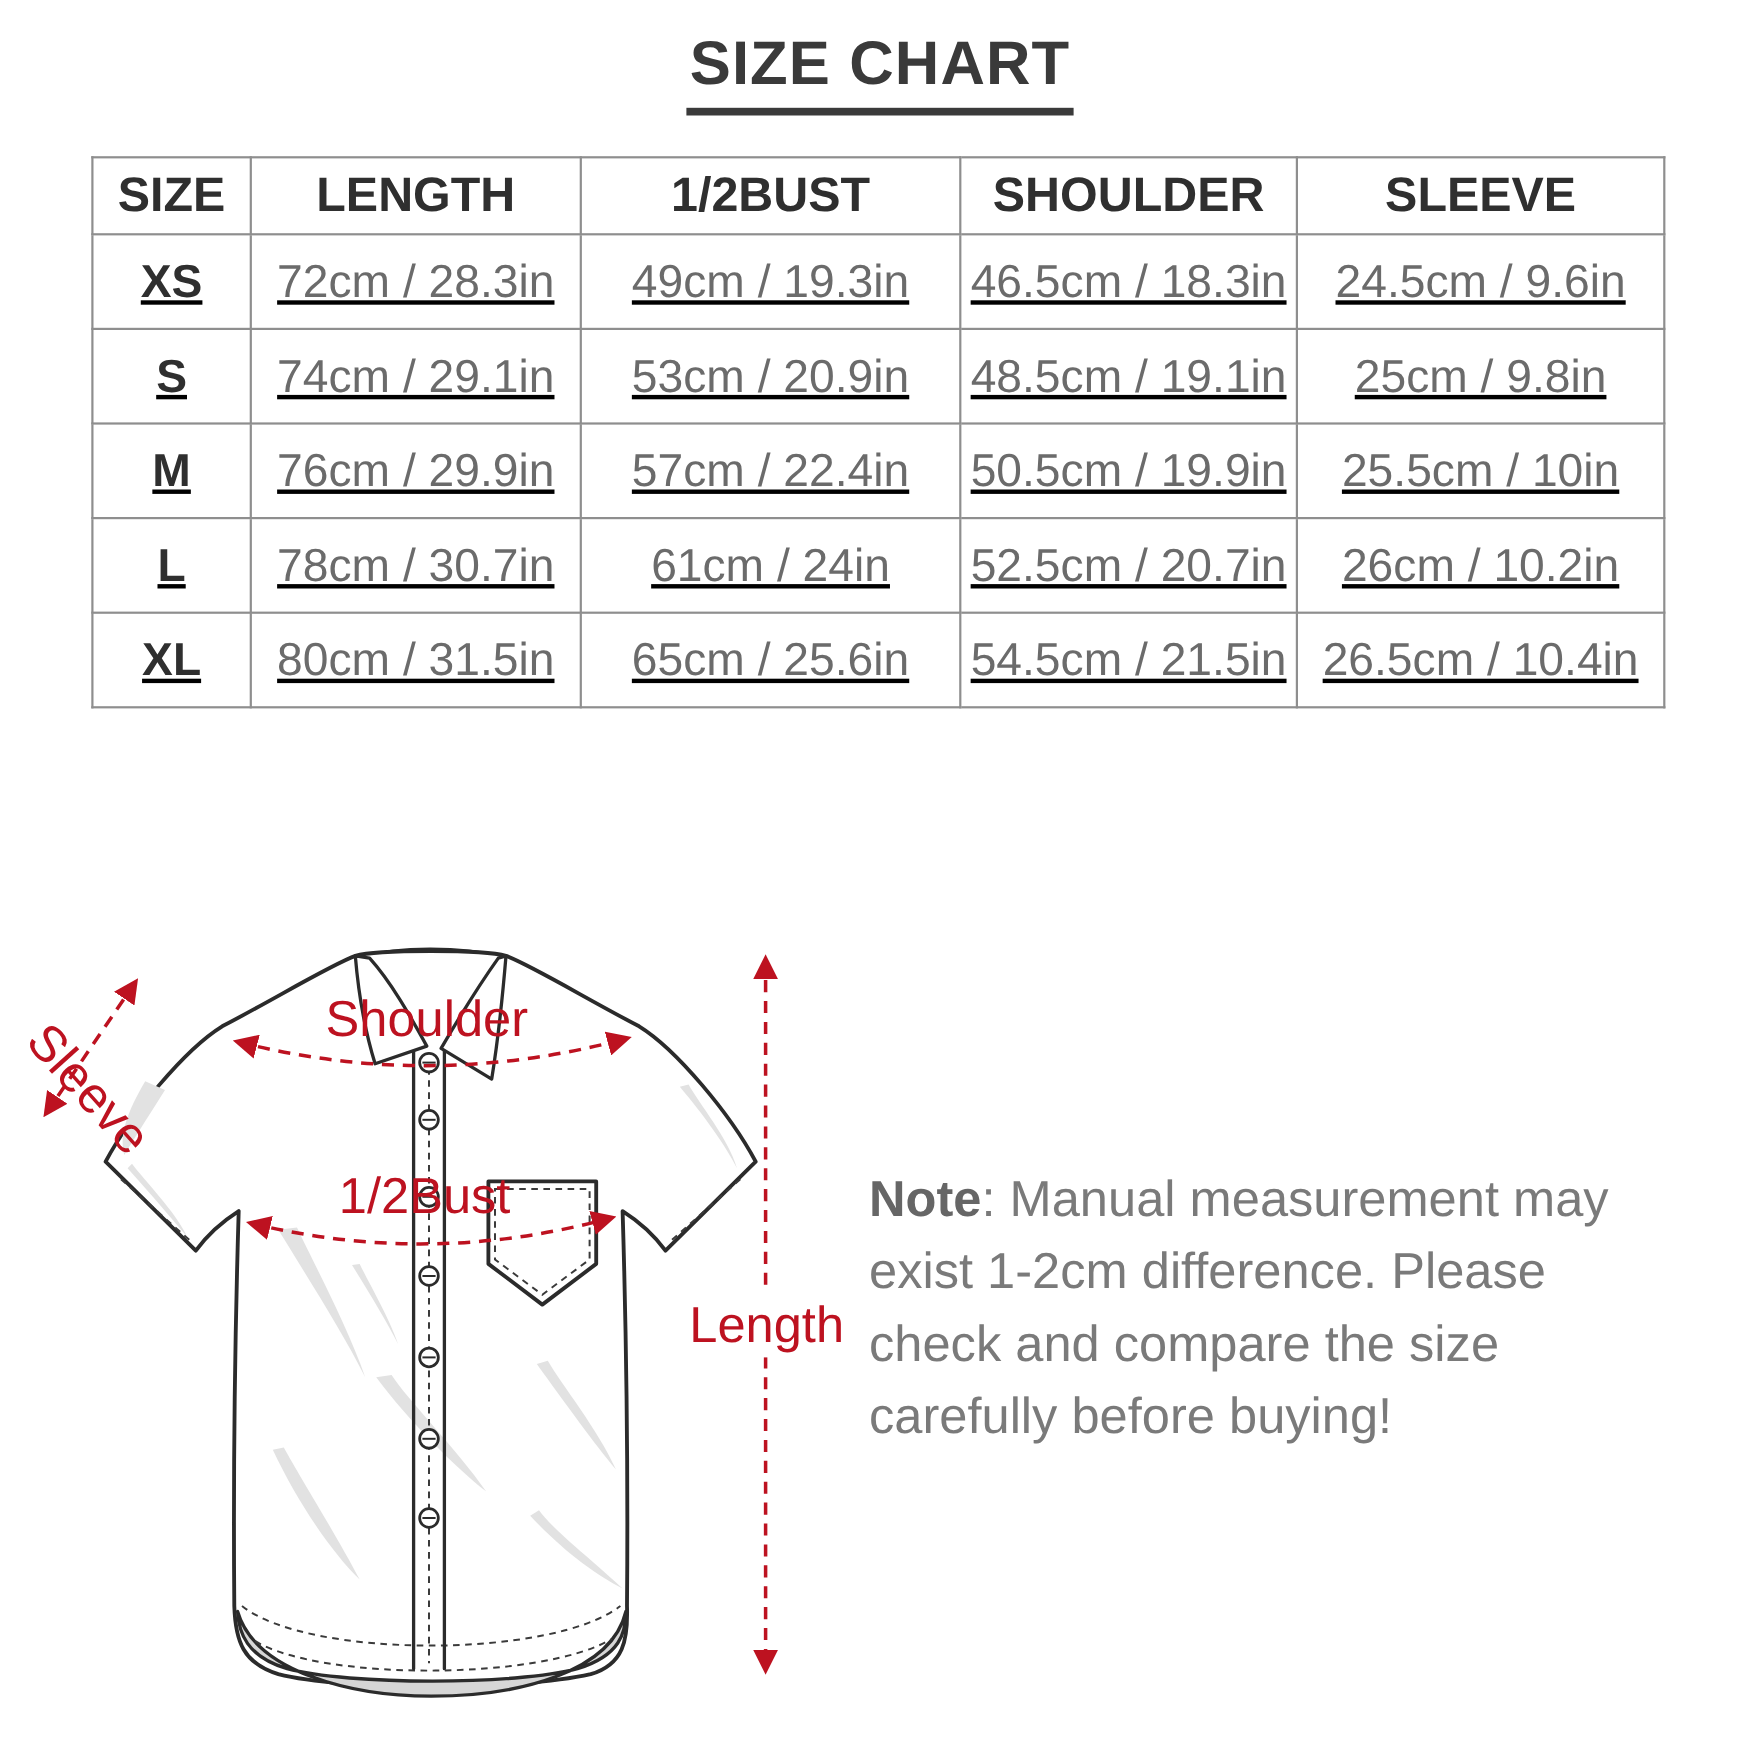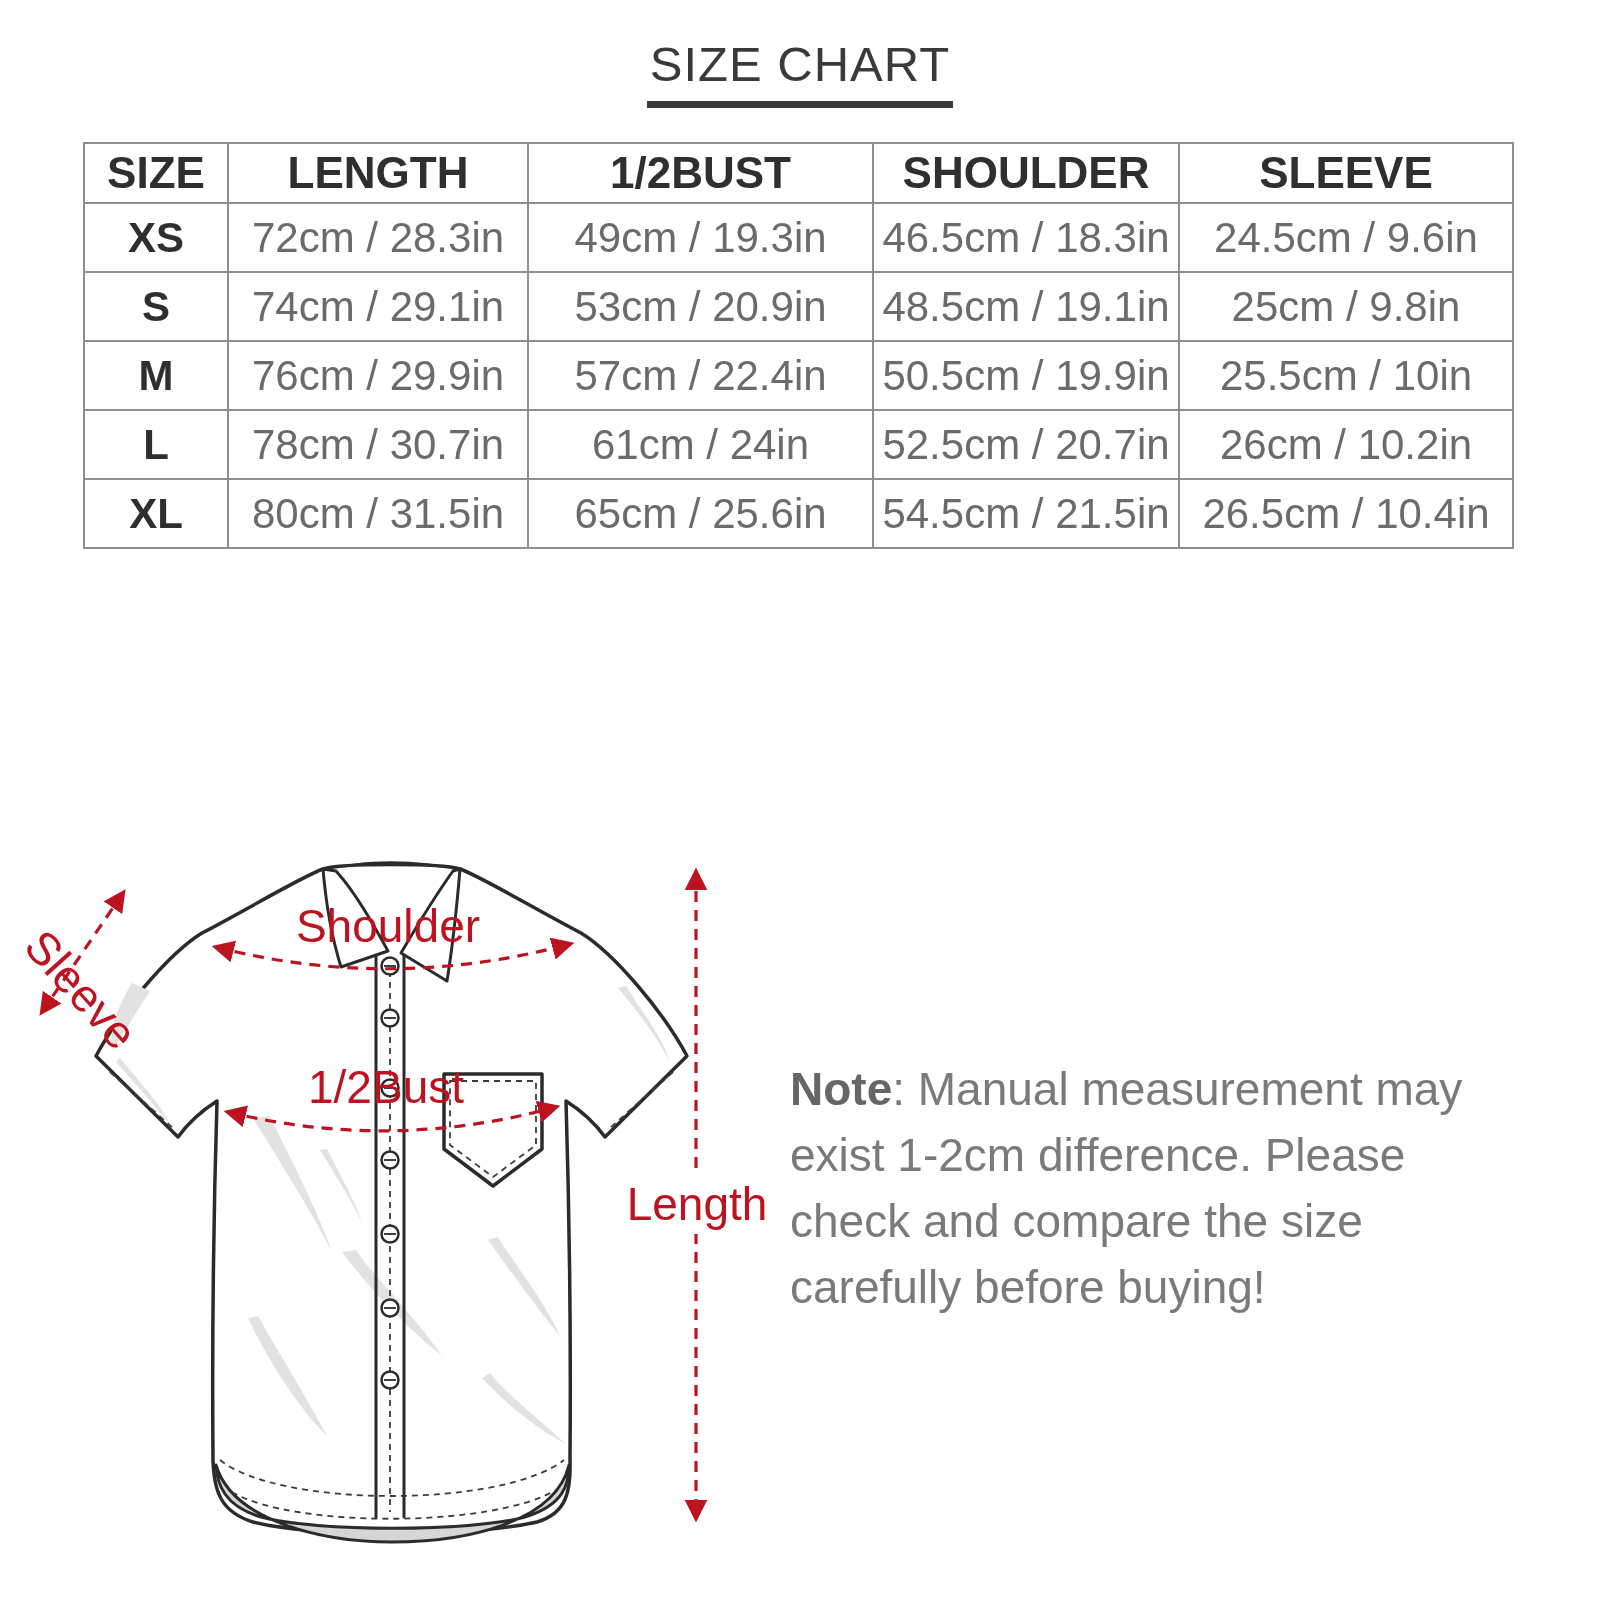--- a/index.html
+++ b/index.html
@@ -12,35 +12,35 @@
     --outline:#2b2b2b;
     --shade:#e2e2e2;
   }
   html,body{margin:0;padding:0;}
   body{
     width:1600px;height:1600px;position:relative;overflow:hidden;
     background:#ffffff;font-family:"Liberation Sans",sans-serif;
   }
   .title-wrap{position:absolute;top:24px;left:0;width:100%;text-align:center;}
   .title{
-    display:inline-block;margin:12px;font-size:49px;font-weight:normal;
+    display:inline-block;margin:0;font-size:56px;font-weight:bold;
     color:var(--title);letter-spacing:1px;
     border-bottom:7px solid var(--title);padding:0 3px 9px 3px;
   }
   table.size-table{
     position:absolute;left:83px;top:142px;width:1429px;
     border-collapse:collapse;table-layout:fixed;
   }
   table.size-table th,table.size-table td{
     border:2px solid var(--table-border);
     text-align:center;vertical-align:middle;padding:0;
     white-space:nowrap;overflow:hidden;
   }
-  table.size-table thead tr{height:60px;}
-  table.size-table tbody tr{height:69px;}
+  table.size-table thead tr{height:70px;}
+  table.size-table tbody tr{height:86px;text-decoration:underline;}
   table.size-table th{font-size:44px;font-weight:bold;color:var(--header-text);}
   td.c-size{font-size:42px;font-weight:bold;color:var(--header-text);}
   td.c-val{font-size:42px;font-weight:normal;color:var(--cell-text);}
   .note{
     position:absolute;left:790px;top:1056px;width:700px;
     font-size:46px;line-height:66px;color:var(--note-text);
   }
   .note b{color:#666666;font-weight:bold;}
   svg.diagram{position:absolute;left:20px;top:820px;}
   .outline{fill:#ffffff;stroke:var(--outline);stroke-width:3.5;stroke-linejoin:round;stroke-linecap:round;}

